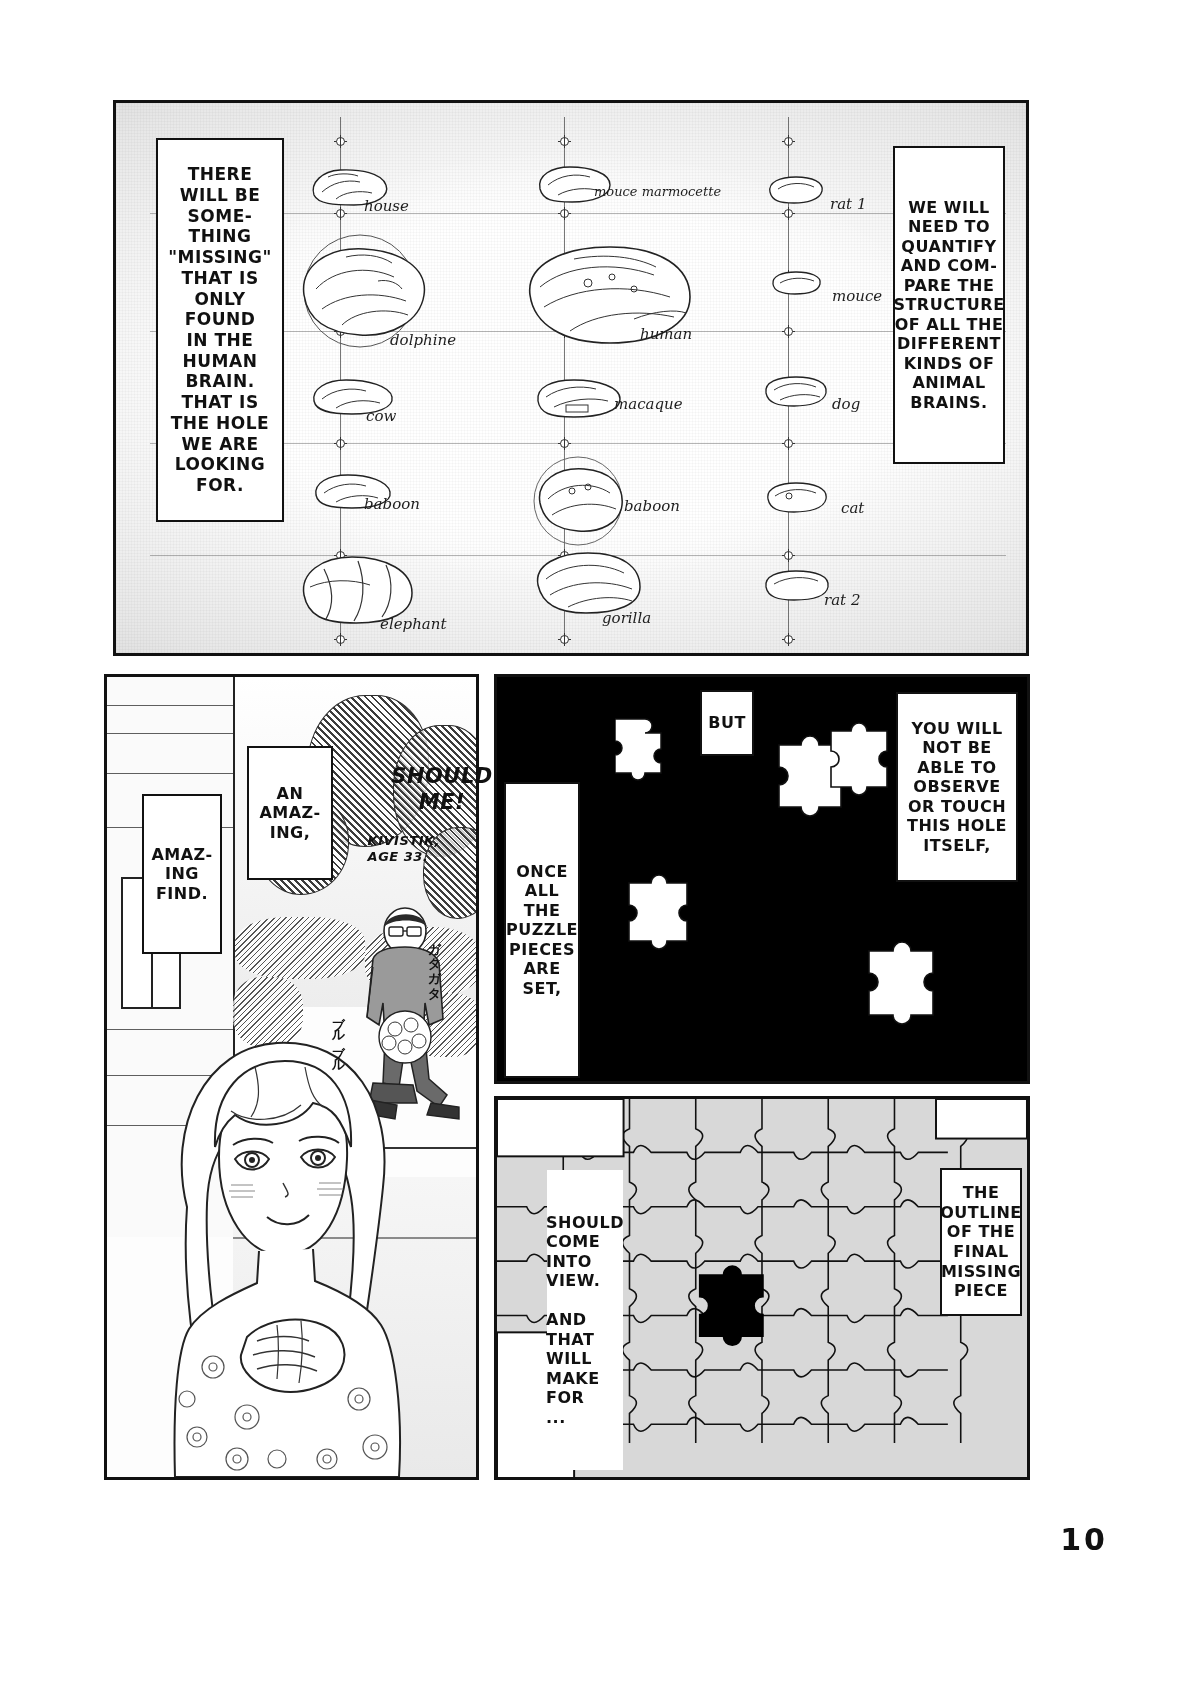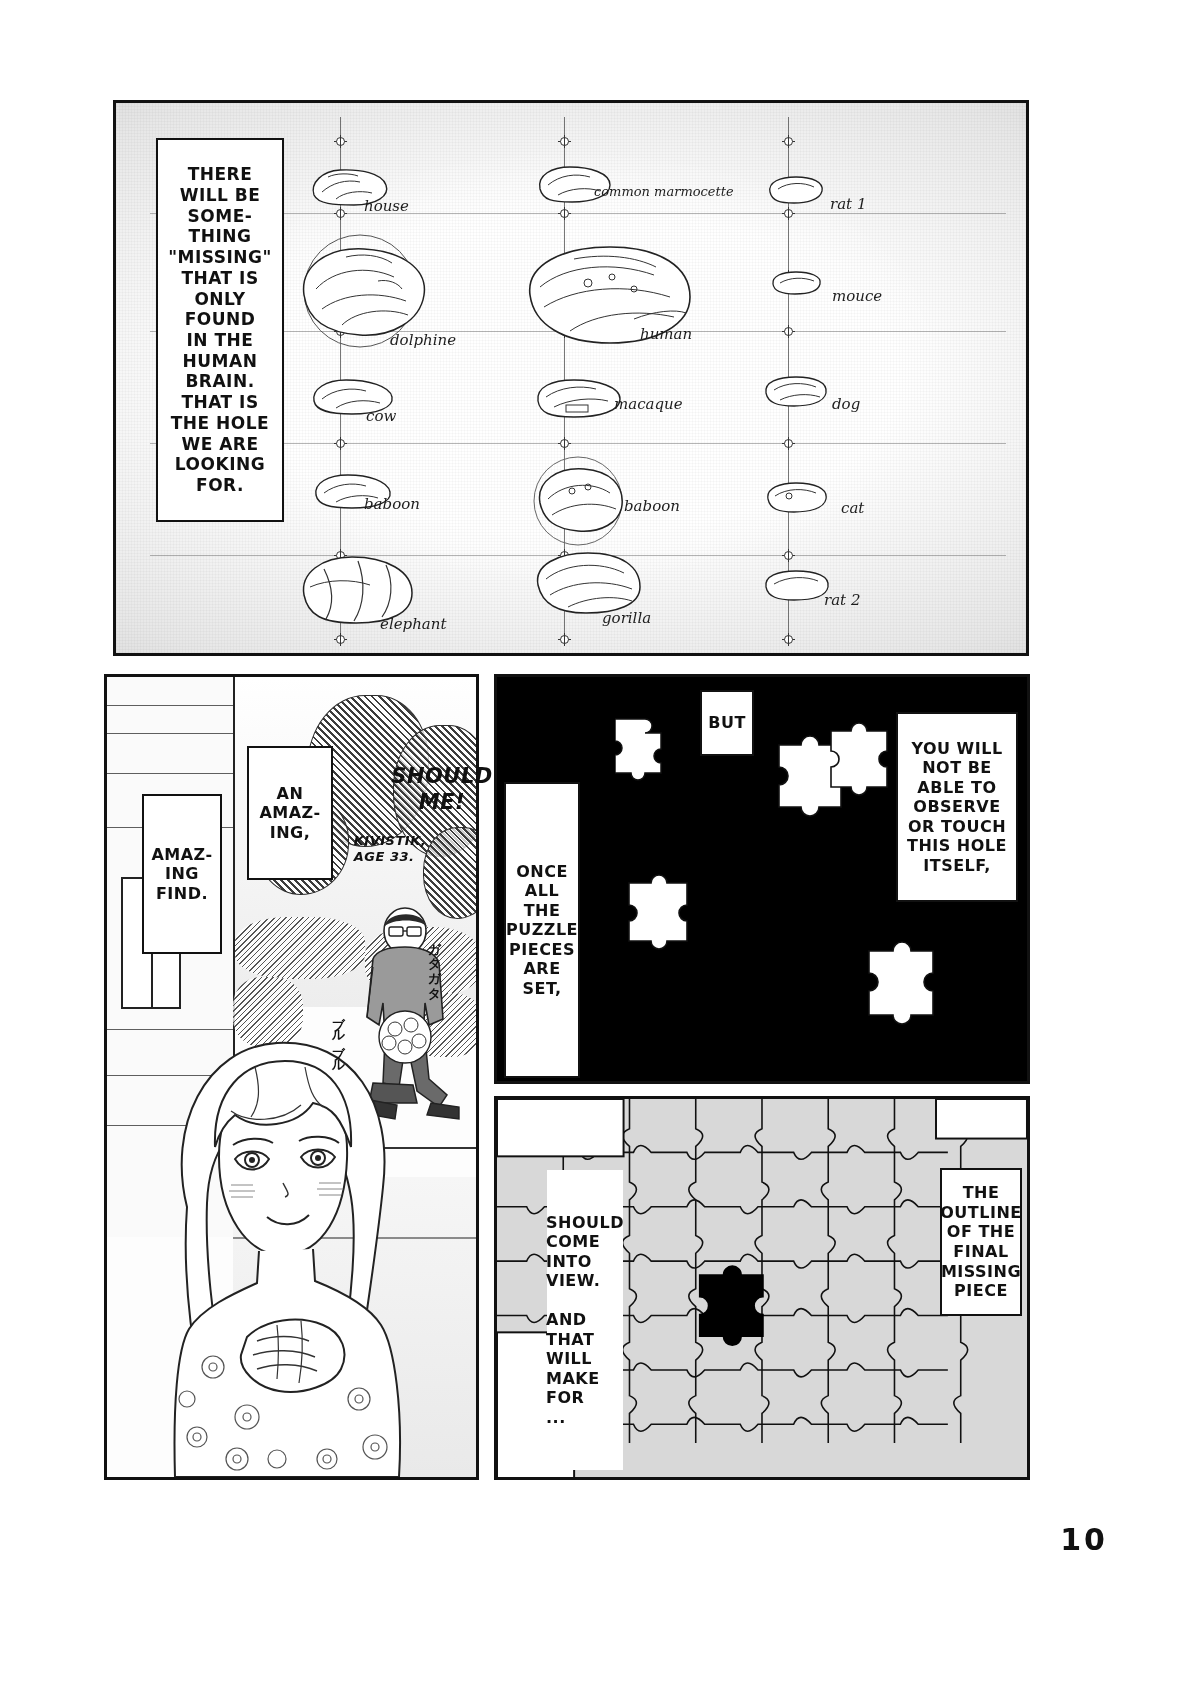--- a/index.html
+++ b/index.html
@@ -55,28 +55,28 @@
       border:1px solid #2c2c2c;}
   .path{position:absolute;left:126px;bottom:0;width:250px;height:300px;background:linear-gradient(180deg,#f6f6f6,#e9e9e9);}
   .steps{position:absolute;left:128px;top:430px;width:130px;height:90px;}
   .steps div{position:absolute;left:0;right:0;height:1px;background:#333;}
   .shrub{position:absolute;background:repeating-linear-gradient(135deg,#555 0 1px,rgba(255,255,255,.8) 1px 4px);border-radius:40%;}
   .manbody{position:absolute;}
   .girl{position:absolute;}
   #cap-amazing-find{left:142px;top:794px;width:80px;height:160px;font-size:16px;font-weight:bold;}
   #cap-an-amazing{left:247px;top:746px;width:86px;height:134px;font-size:16px;font-weight:bold;}
   #cap-marry{left:398px;top:748px;width:88px;height:84px;border:none;background:transparent;font-size:21px;font-weight:bold;font-style:italic;}
-  #cap-kivistik{left:337px;top:828px;width:106px;height:42px;border:none;background:transparent;font-size:13px;font-style:italic;font-weight:bold;text-align:left;justify-content:center;}
+  #cap-kivistik{left:337px;top:828px;width:106px;height:42px;border:none;background:transparent;font-size:13px;font-style:italic;font-weight:bold;text-align:left;justify-content:flex-end;}
   .sfx{position:absolute;font-size:13px;font-weight:bold;writing-mode:vertical-rl;color:#111;}
 
   
   #panel3{left:494px;top:674px;width:536px;height:410px;background:#000;}
   #cap-once{left:504px;top:782px;width:76px;height:296px;font-size:16px;font-weight:bold;}
   #cap-but{left:700px;top:690px;width:54px;height:66px;font-size:16px;font-weight:bold;}
-  #cap-younot{left:896px;top:692px;width:122px;height:190px;font-size:16px;font-weight:bold;margin-top:20px;}
+  #cap-younot{left:896px;top:692px;width:122px;height:190px;font-size:16px;font-weight:bold;}
   .pz{position:absolute;}
   .pz svg{display:block;}
 
   
   #panel4{left:494px;top:1096px;width:536px;height:384px;background:#fff;}
   .grid{position:absolute;inset:0;}
   #cap-should{left:547px;top:1170px;width:76px;height:300px;font-size:16px;font-weight:bold;text-align:left;}
   #cap-outline{left:940px;top:1168px;width:82px;height:148px;font-size:16px;font-weight:bold;}
 
   #pageno{position:absolute;right:92px;top:1522px;font-size:30px;font-weight:bold;letter-spacing:3px;font-family:"DejaVu Sans",sans-serif;}
@@ -217,21 +217,21 @@
     </div>
     <div class="hand" style="left:264px;top:512px">elephant</div>
 
     <div class="blob" style="left:416px;top:58px">
       <svg width="84" height="46" viewBox="0 0 84 46">
           <path d="M8 28 C5 14 20 6 38 6 C58 6 78 12 78 24 C78 35 60 41 40 41 C20 41 11 39 8 28 Z" fill="#fff" stroke="#222" stroke-width="1.4"></path>
           <path d="M16 24 C28 14 44 12 58 16" fill="none" stroke="#333" stroke-width="1"></path>
           <path d="M26 34 C38 27 56 26 68 30" fill="none" stroke="#333" stroke-width="1"></path>
         </svg>
     </div>
-    <div class="hand" style="left:478px;top:82px;font-size:13px;line-height:1.1">common marmocette</div>
+    <div class="hand" style="left:478px;top:82px;font-size:13px;line-height:1.1">mouce marmocette</div>
 
     <div class="blob" style="left:398px;top:136px">
       <svg width="186" height="112" viewBox="0 0 186 112">
           <path d="M16 56 C12 26 48 8 96 8 C146 8 176 28 176 58 C176 86 142 104 96 104 C50 104 20 86 16 56 Z" fill="#fff" stroke="#222" stroke-width="1.6"></path>
           <path d="M26 48 C52 26 100 22 140 36" fill="none" stroke="#333" stroke-width="1"></path>
           <path d="M30 68 C62 48 112 44 156 58" fill="none" stroke="#333" stroke-width="1"></path>
           <path d="M56 92 C82 74 124 70 160 78" fill="none" stroke="#333" stroke-width="1"></path>
           <path d="M60 20 C92 14 122 18 142 28" fill="none" stroke="#333" stroke-width="1"></path>
           <circle cx="74" cy="44" r="4" fill="none" stroke="#333"></circle>
           <circle cx="98" cy="38" r="3" fill="none" stroke="#333"></circle>
@@ -326,20 +326,33 @@
 ONLY
 FOUND
 IN THE
 HUMAN
 BRAIN.
 THAT IS
 THE HOLE
 WE ARE
 LOOKING
 FOR.</span>
+  </div>
+  <div class="cap" id="cap-right">
+    <span>WE WILL
+NEED TO
+QUANTIFY
+AND COM-
+PARE THE
+STRUCTURE
+OF ALL THE
+DIFFERENT
+KINDS OF
+ANIMAL
+BRAINS.</span>
   </div>
 
   <div class="panel" id="panel2">
     <div class="p2sky"></div>
 
     <div class="wall">
       <div class="wallline" style="top:28px"></div>
       <div class="wallline" style="top:56px"></div>
       <div class="wallline" style="top:96px"></div>
       <div class="wallline" style="top:150px"></div>

